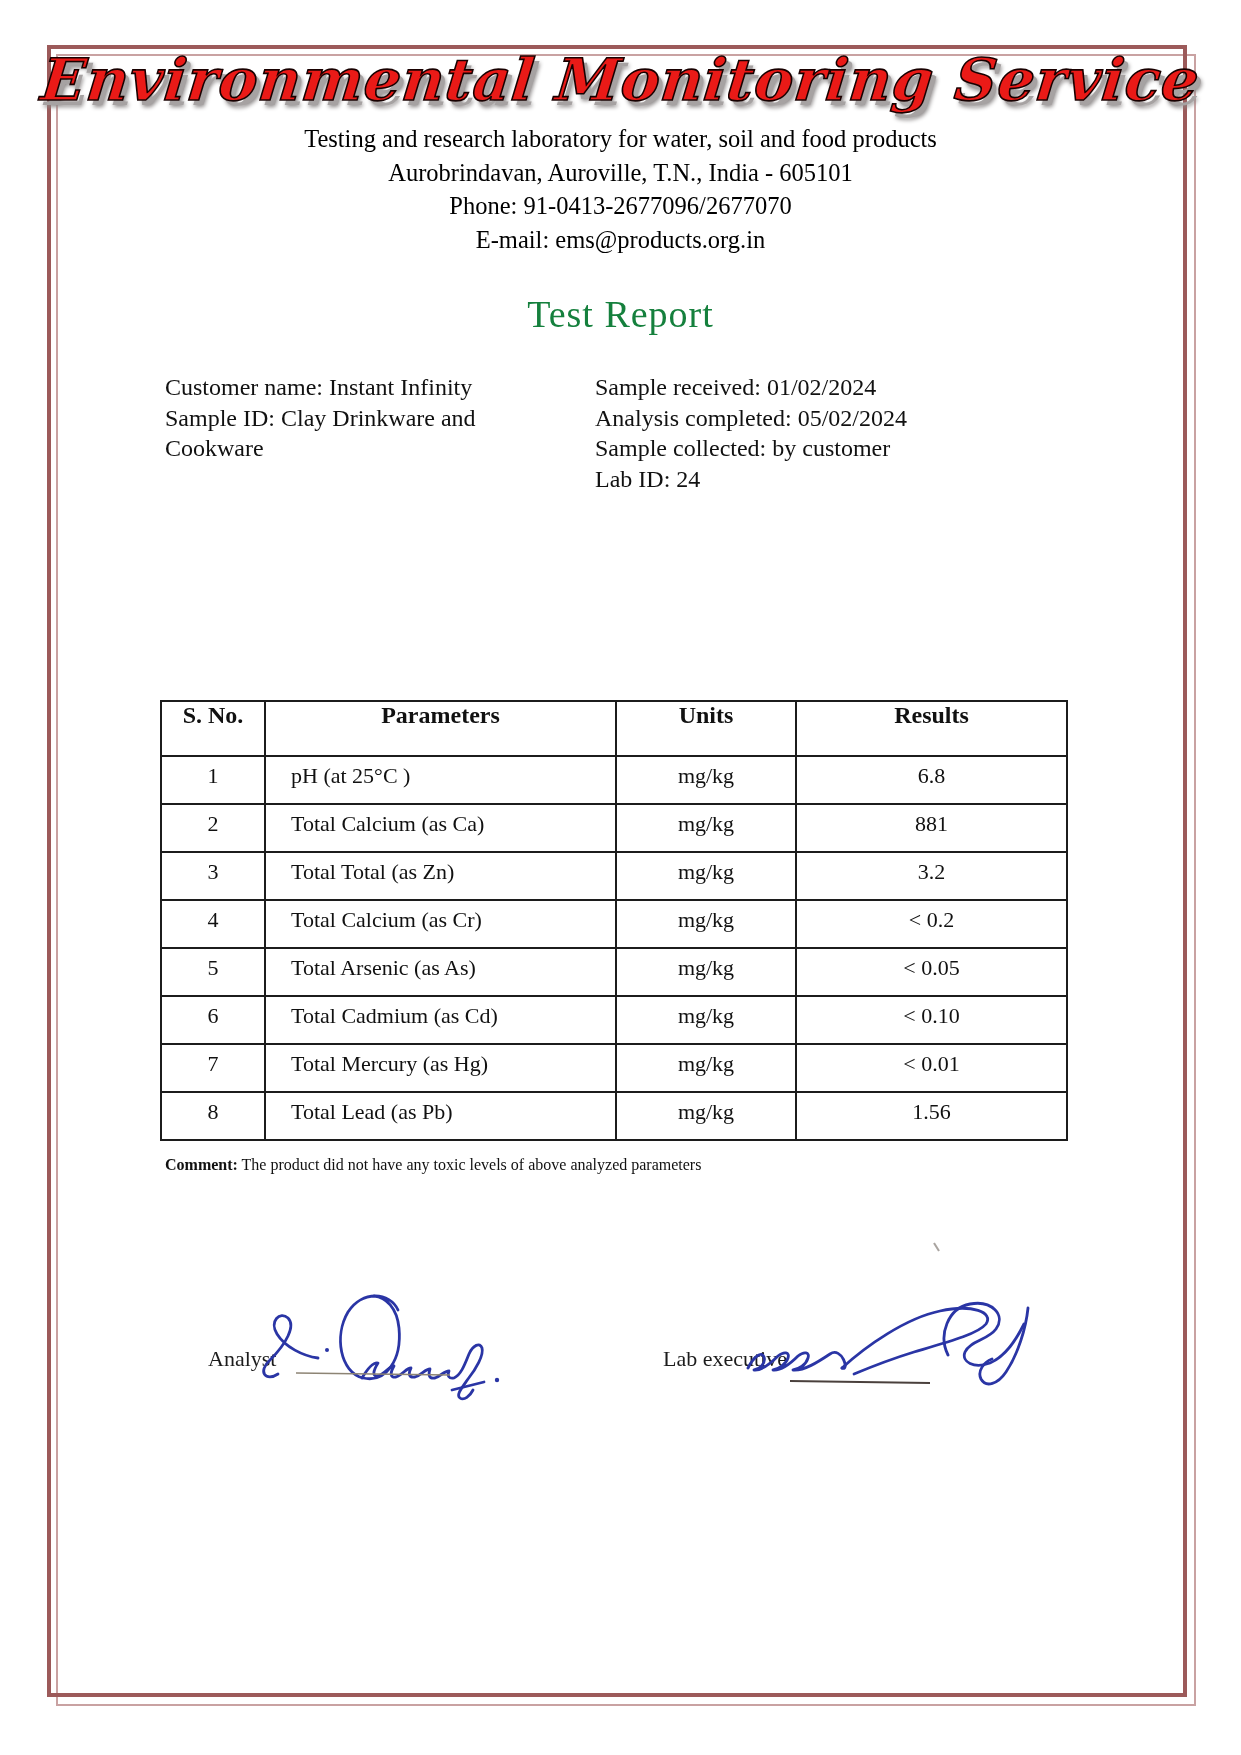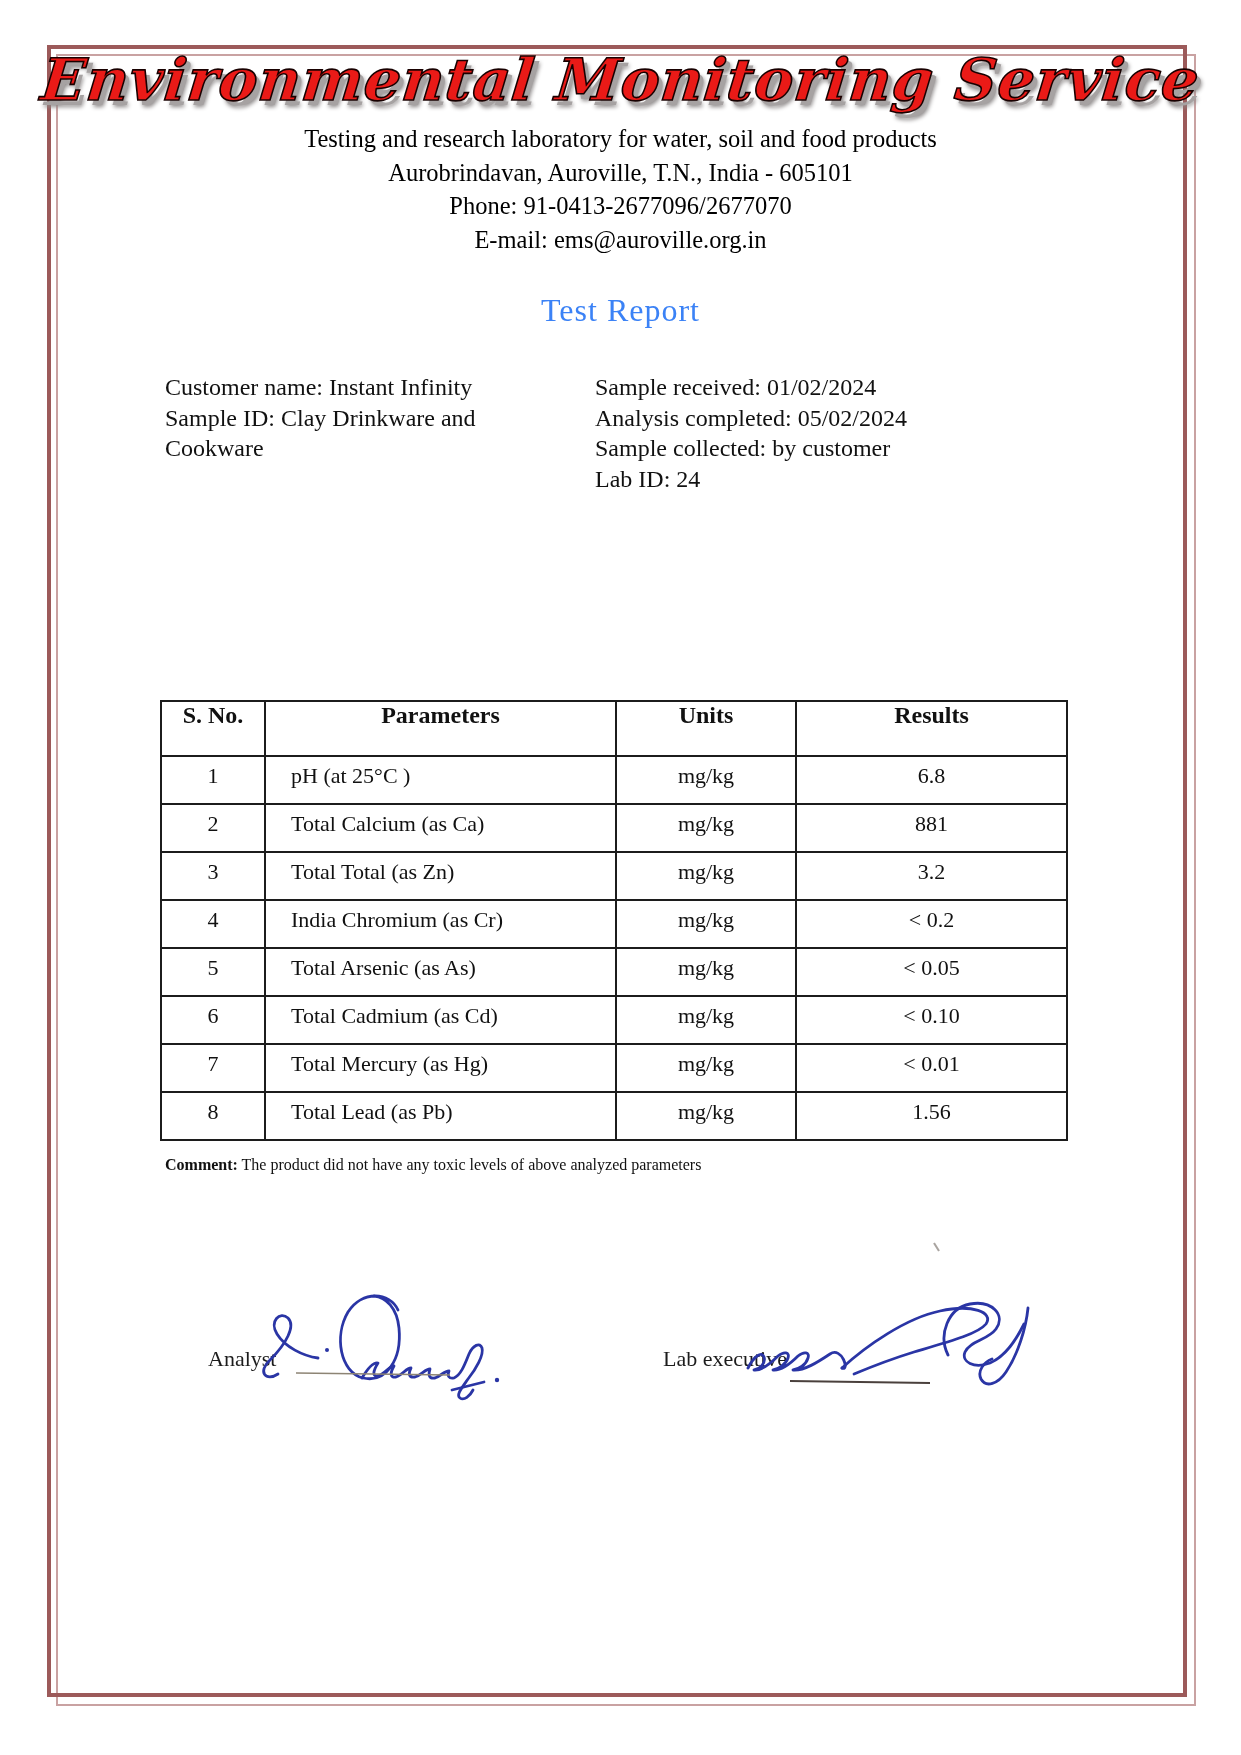--- a/index.html
+++ b/index.html
@@ -25,21 +25,21 @@
     text-shadow:5px 5px 0 #a6a2a2, 6px 7px 4px #8d8989;
     letter-spacing:1px;transform:skewX(-6deg);
   }
   .org-sub{
     position:absolute;top:122px;left:0;width:100%;text-align:center;
     color:#000000;font-size:24.5px;line-height:33.5px;
   }
   
   .report-title{
     position:absolute;top:292px;left:0;width:100%;text-align:center;
-    font-size:32px;letter-spacing:1px;color:#3b82f6;
+    font-size:38px;letter-spacing:1px;color:#15803d;
   }
   
   .info-left{
     position:absolute;left:165px;top:372px;width:360px;
     font-size:24px;line-height:30.5px;
   }
   .info-right{
     position:absolute;left:595px;top:372px;width:450px;
     font-size:24px;line-height:30.5px;
   }
@@ -74,21 +74,21 @@
 <body>
 
 <div class="frame-shadow"></div>
 <div class="frame-main"></div>
 
 <div class="org-title">Environmental Monitoring Service</div>
 <div class="org-sub">
   <div>Testing and research laboratory for water, soil and food products</div>
   <div>Aurobrindavan, Auroville, T.N., India - 605101</div>
   <div>Phone: 91-0413-2677096/2677070</div>
-  <div>E-mail: ems@auroville.org.in</div>
+  <div>E-mail: ems@products.org.in</div>
 </div>
 
 <div class="report-title">Test Report</div>
 
 <div class="info-left">
   <p>Customer name: Instant Infinity</p>
   <p>Sample ID: Clay Drinkware and Cookware</p>
 </div>
 <div class="info-right">
   <p>Sample received: 01/02/2024</p>
@@ -126,21 +126,21 @@
         <td class="c-results">881</td>
       </tr>
       <tr>
         <td class="c-sno">3</td>
         <td class="c-param">Total Total (as Zn)</td>
         <td class="c-units">mg/kg</td>
         <td class="c-results">3.2</td>
       </tr>
       <tr>
         <td class="c-sno">4</td>
-        <td class="c-param">India Chromium (as Cr)</td>
+        <td class="c-param">Total Calcium (as Cr)</td>
         <td class="c-units">mg/kg</td>
         <td class="c-results">&lt; 0.2</td>
       </tr>
       <tr>
         <td class="c-sno">5</td>
         <td class="c-param">Total Arsenic (as As)</td>
         <td class="c-units">mg/kg</td>
         <td class="c-results">&lt; 0.05</td>
       </tr>
       <tr>

